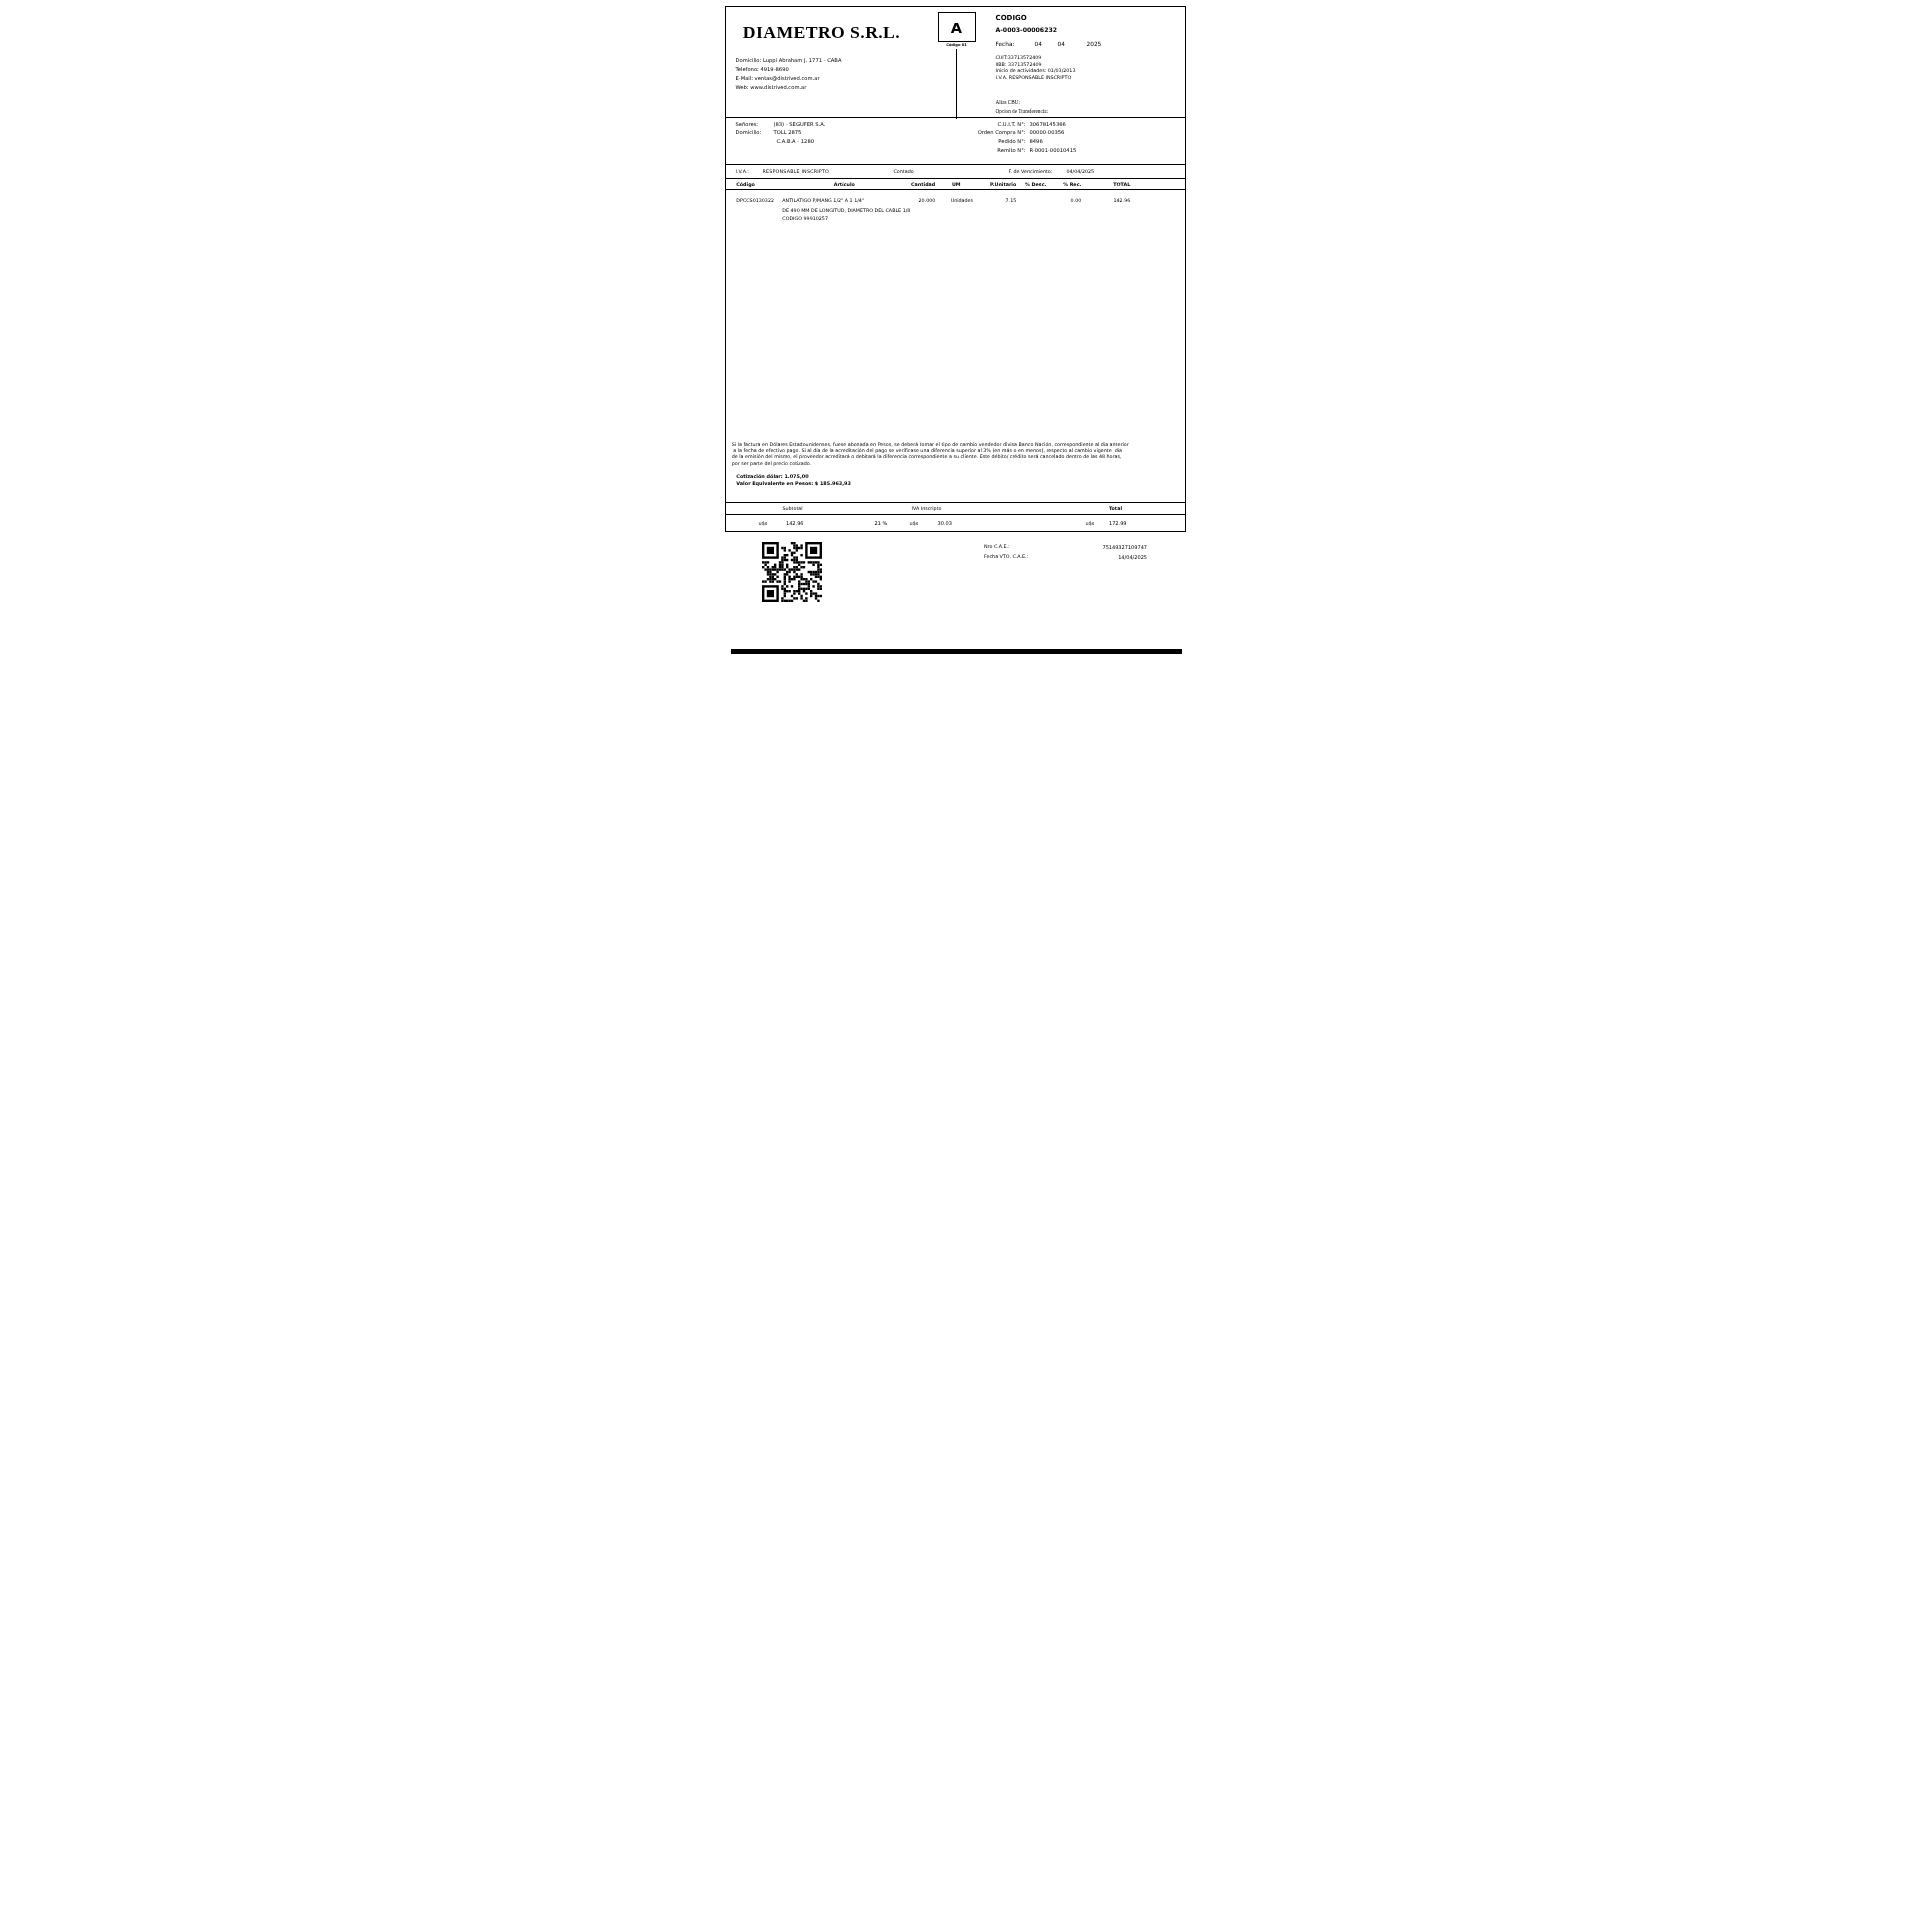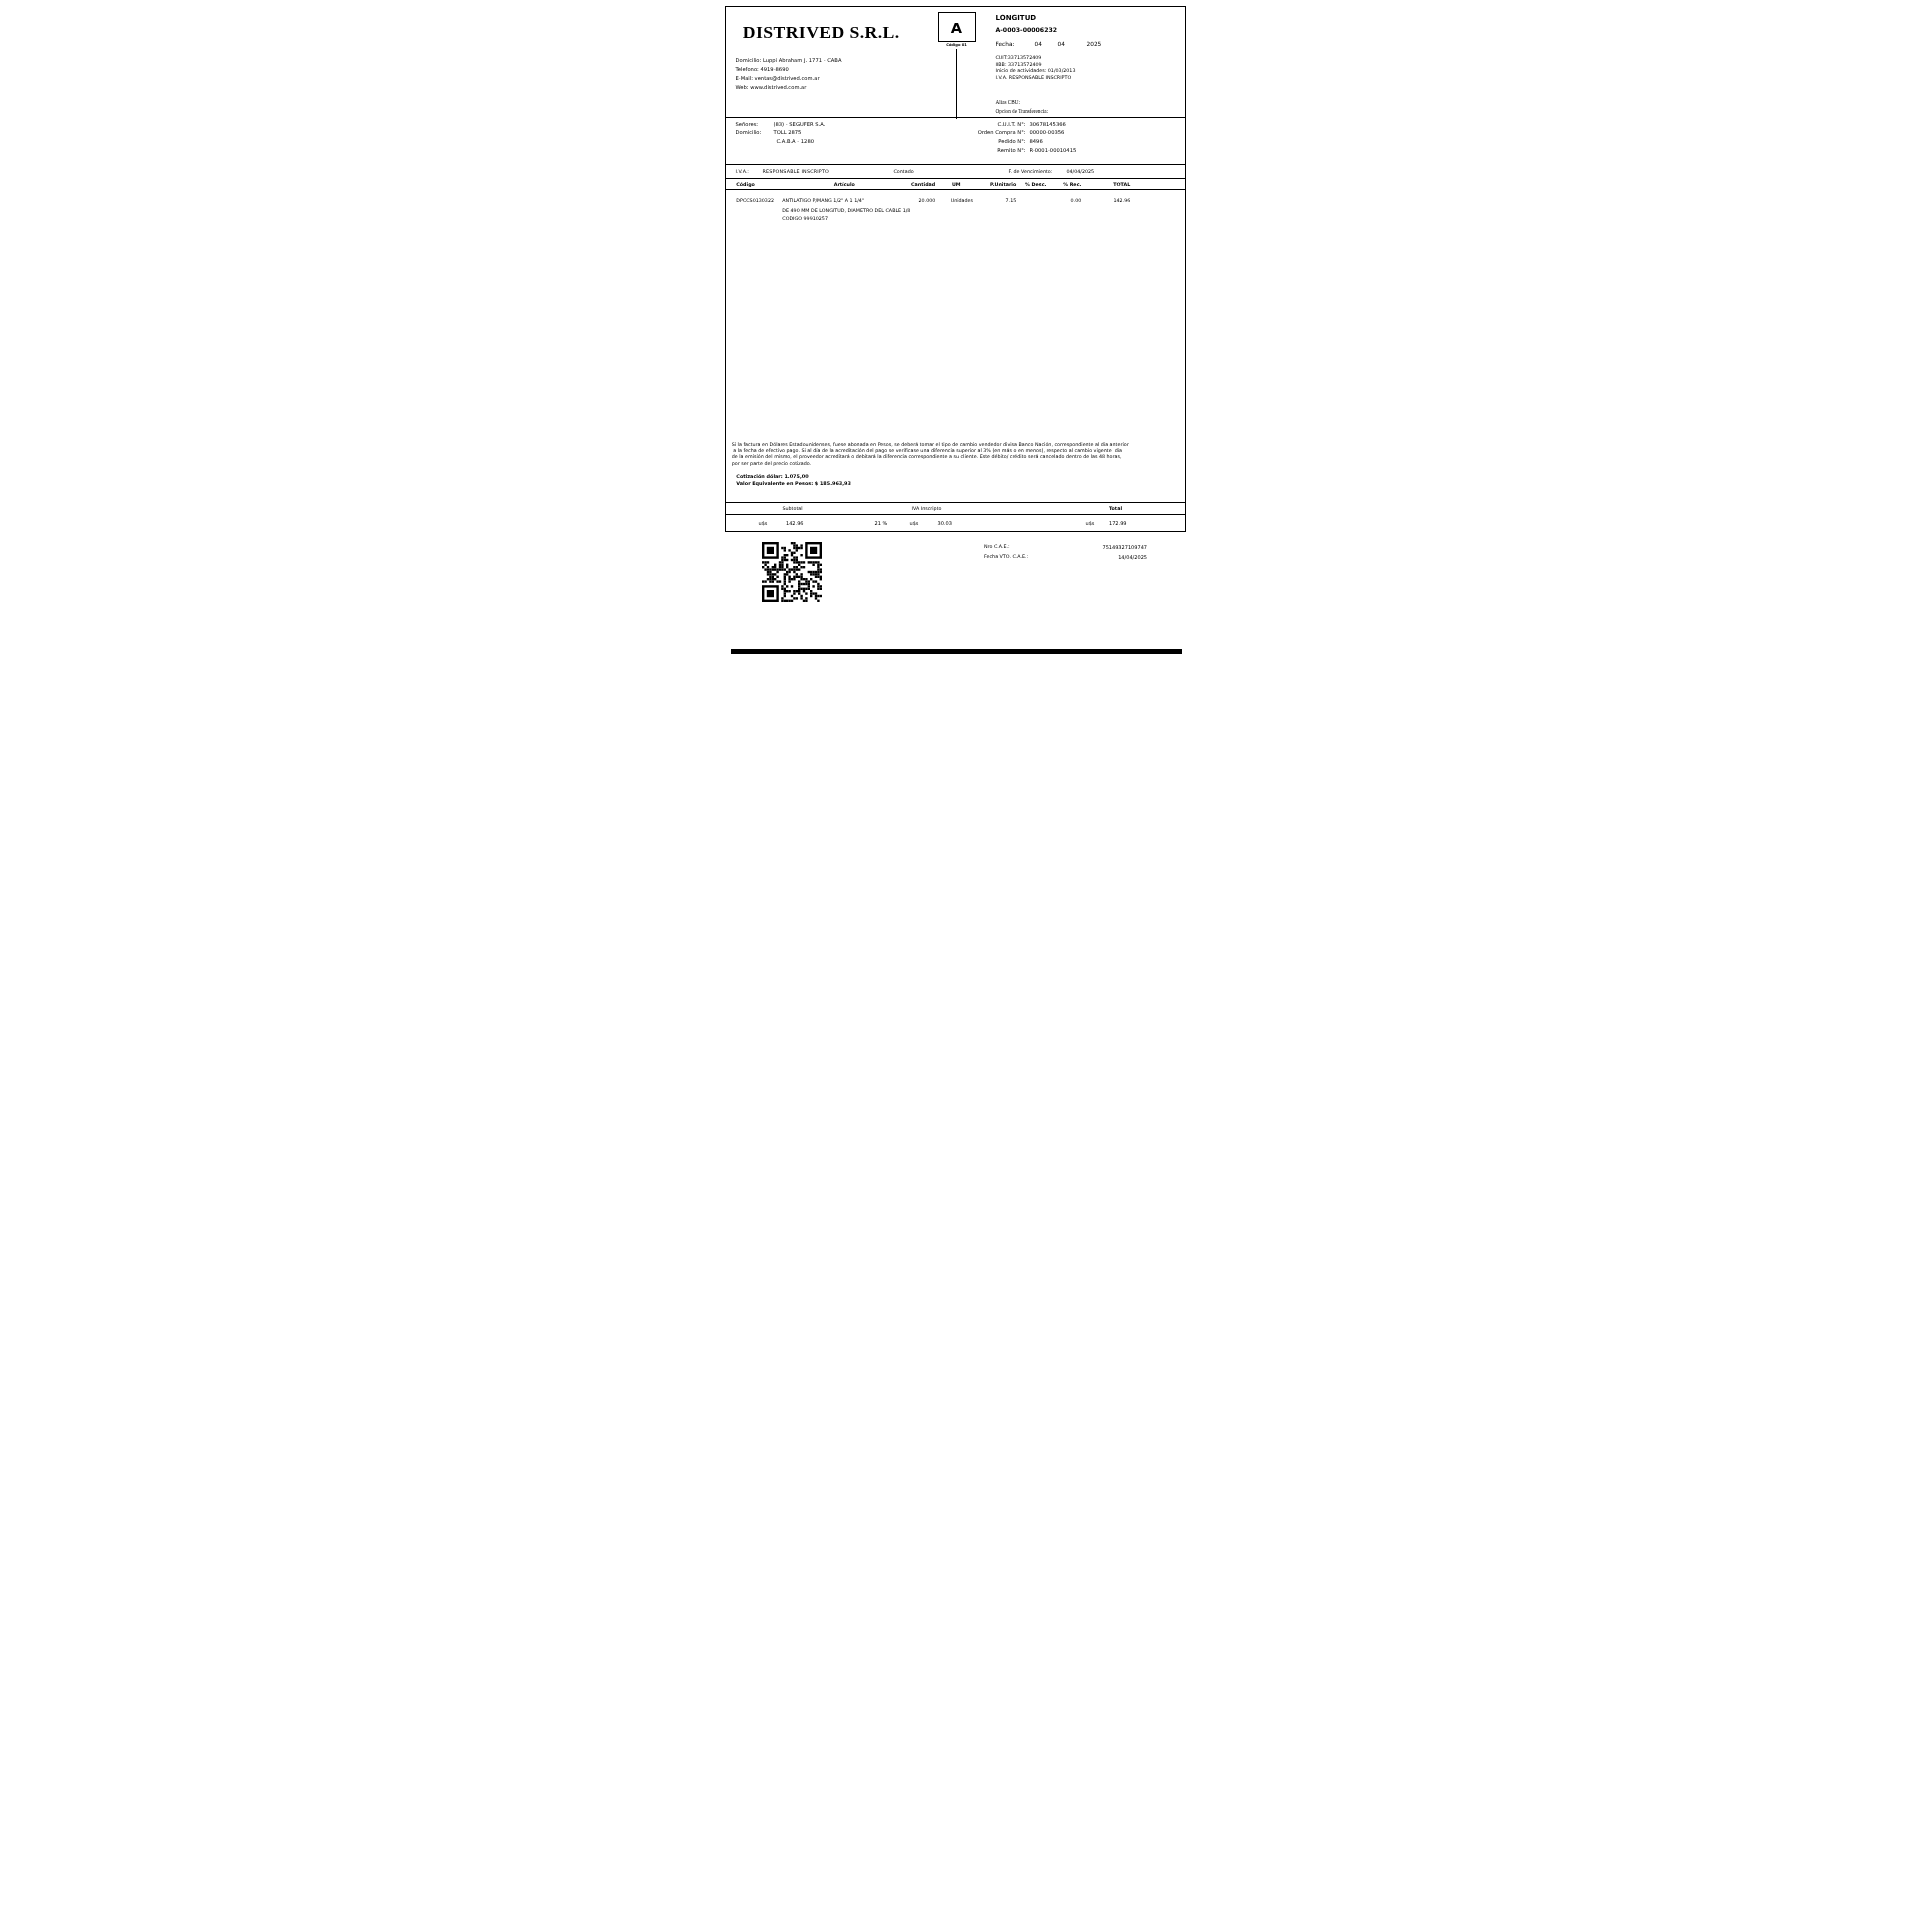--- a/index.html
+++ b/index.html
@@ -91,36 +91,36 @@
   .cae-v2 { left:366px; top:554px; width:65px; text-align:right; font-size:5px; }
   .bottom-bar { position:absolute; left:14.6px; top:649px; width:451px; height:5px; background:#000; }
 </style>
 </head>
 <body>
 
 <div class="page">
   <div class="main-border">
 
     <div class="sec header-sec">
-      <div class="company-name">DISTRIVED S.R.L.</div>
+      <div class="company-name">DIAMETRO S.R.L.</div>
       <div class="contact">
         <div>Domicilio: Luppi Abraham J. 1771 - CABA</div>
         <div>Telefono: 4919-8690</div>
         <div>E-Mail: ventas@distrived.com.ar</div>
         <div>Web: www.distrived.com.ar</div>
       </div>
 
       <div class="letter-box">
         <span>A</span>
       </div>
       <div class="letter-code">Código 01</div>
       <div class="vline"></div>
 
       <div class="hright">
-        <div class="doc-type">LONGITUD</div>
+        <div class="doc-type">CODIGO</div>
         <div class="doc-num">A-0003-00006232</div>
         <div class="fecha-row">
           <span class="f-label">Fecha:</span>
           <span class="f-d">04</span>
           <span class="f-m">04</span>
           <span class="f-y">2025</span>
         </div>
         <div class="hinfo">
           <div>CUIT:33713572409</div>
           <div>IIBB: 33713572409</div>

